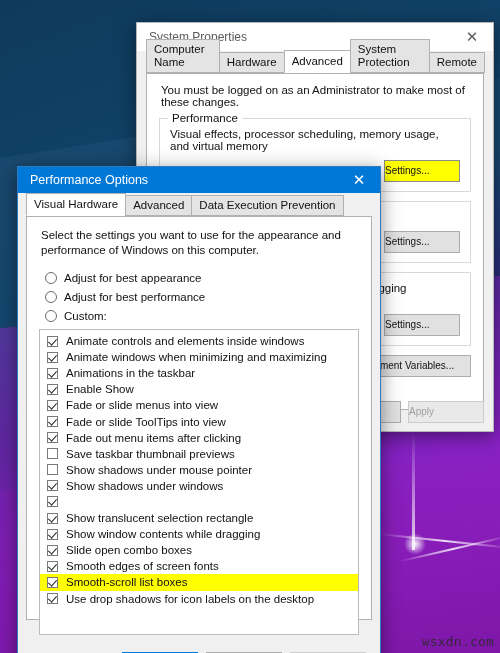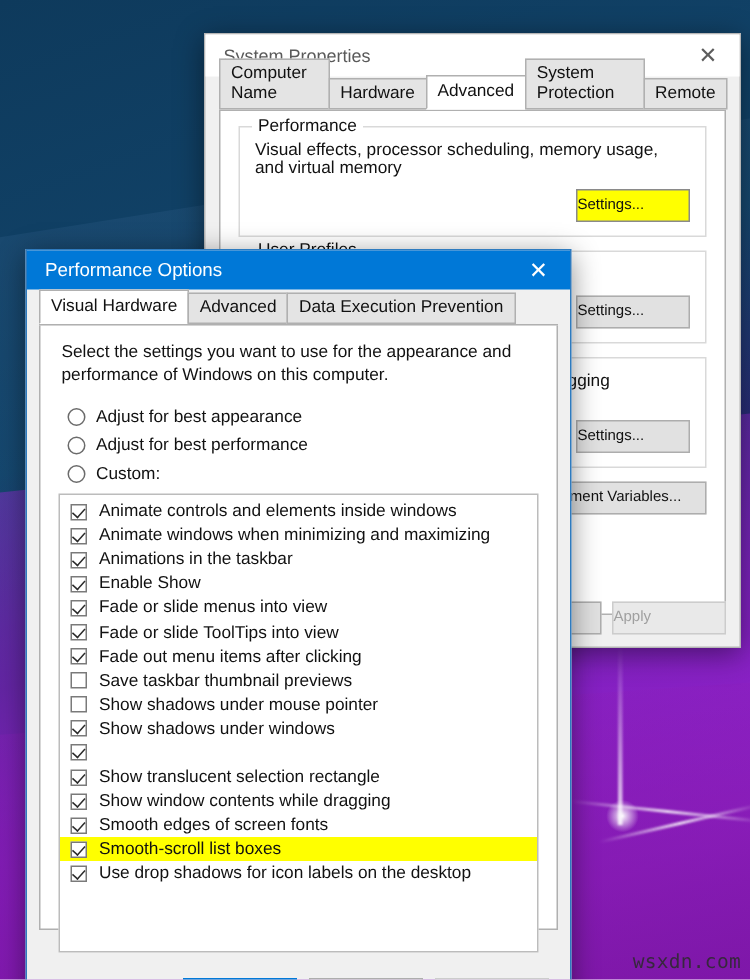--- a/index.html
+++ b/index.html
@@ -165,20 +165,21 @@
   </div>
   <div class="client">
     <div class="tabstrip">
       <div class="tab">Computer Name</div>
       <div class="tab">Hardware</div>
       <div class="tab active">Advanced</div>
       <div class="tab">System Protection</div>
       <div class="tab">Remote</div>
     </div>
     <div class="tabpage">
+      <p class="note">You must be logged on as an Administrator to make most of these changes.</p>
 
       <div class="groupbox">
         <span class="gtitle">Performance</span>
         <div class="gdesc">Visual effects, processor scheduling, memory usage, and virtual memory</div>
         <div class="btnrow">
           <div class="btn hl">Settings...</div>
         </div>
       </div>
 
       <div class="groupbox">
@@ -284,20 +285,24 @@
           <div class="cbrow">
             <span class="cb checked"></span>
             <span class="label">Show translucent selection rectangle</span>
           </div>
           <div class="cbrow">
             <span class="cb checked"></span>
             <span class="label">Show window contents while dragging</span>
           </div>
           <div class="cbrow">
             <span class="cb checked"></span>
+            <span class="label">Slide open combo boxes</span>
+          </div>
+          <div class="cbrow">
+            <span class="cb checked"></span>
             <span class="label">Smooth edges of screen fonts</span>
           </div>
           <div class="cbrow hl">
             <span class="cb checked"></span>
             <span class="label">Smooth-scroll list boxes</span>
           </div>
           <div class="cbrow">
             <span class="cb checked"></span>
             <span class="label">Use drop shadows for icon labels on the desktop</span>
           </div>

